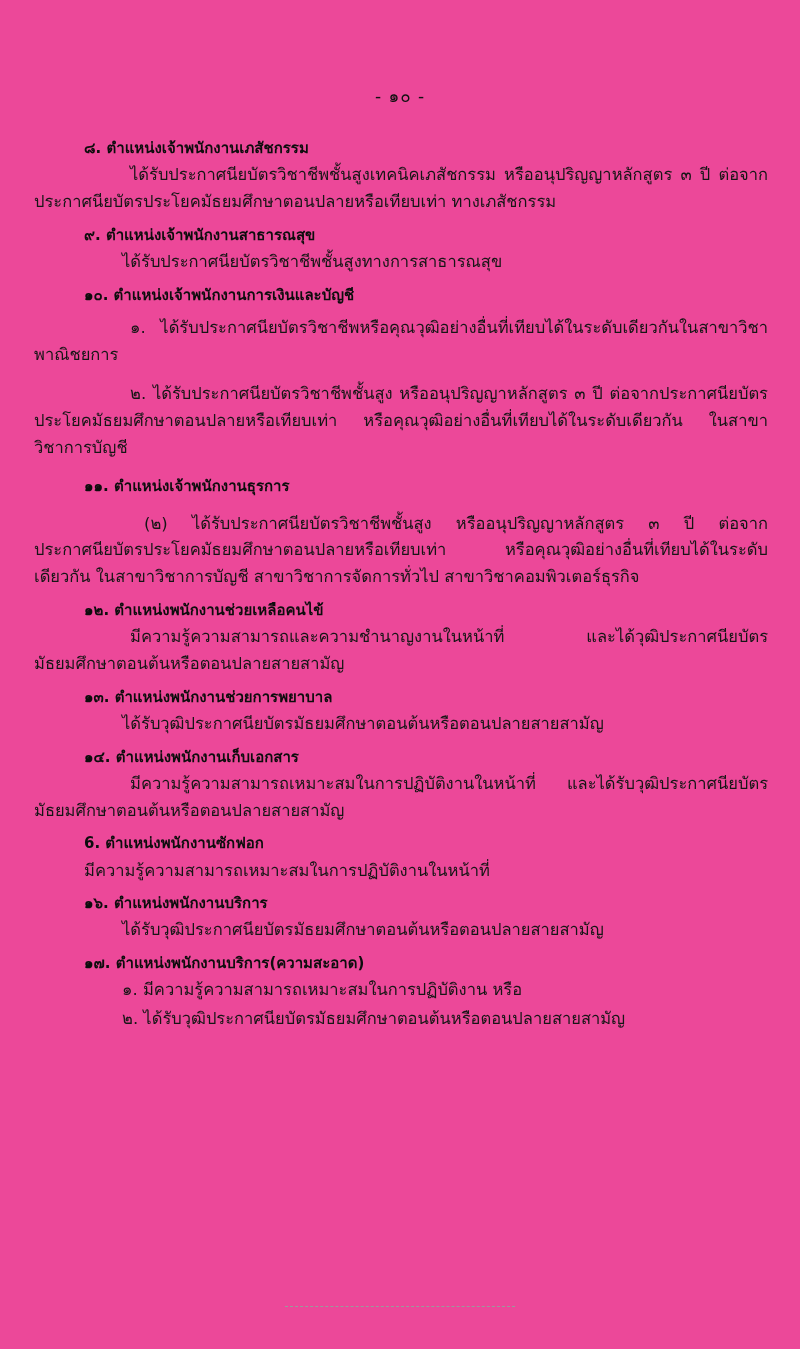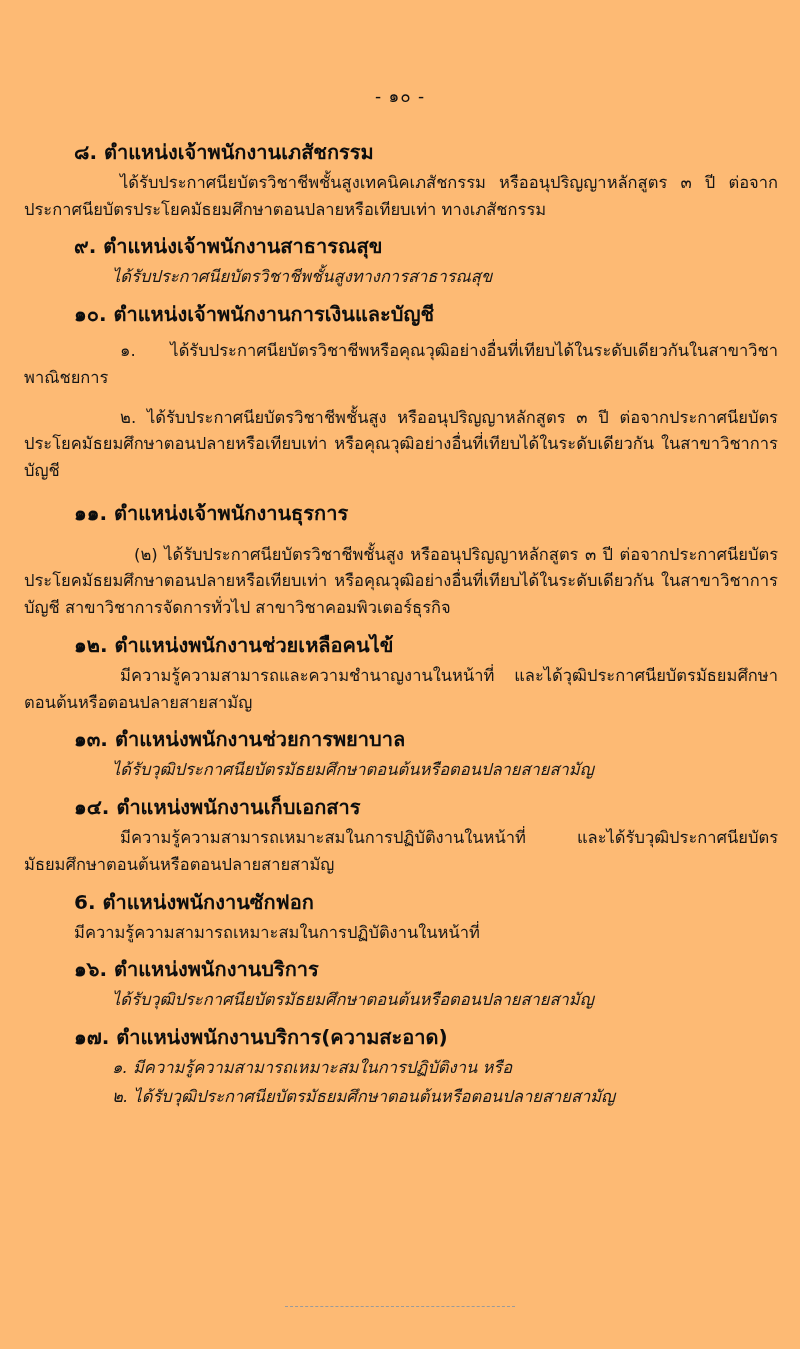--- a/index.html
+++ b/index.html
@@ -9,53 +9,53 @@
   }
   body {
     font-family: "DejaVu Sans", "Liberation Sans", sans-serif;
     color: #1a1a1a;
   }
   .page {
     position: relative;
     width: 800px;
     height: 1349px;
     margin: 0 auto;
-    background: #fdba74;
+    background: #ec4899;
     overflow: hidden;
     box-sizing: border-box;
-    padding: 0 14px;
+    padding: 0 24px;
   }
   .page-number {
     text-align: center;
     font-size: 17px;
     margin-top: 82px;
     letter-spacing: 1px;
     color: #111;
   }
   .body-block {
     margin-top: 28px;
     padding: 0 8px 0 2px;
   }
   .heading {
-    font-size: 20px;
+    font-size: 15px;
     font-weight: bold;
     color: #0d0d0d;
     margin: 0 0 2px 0;
     line-height: 1.55;
   }
   .para {
     font-size: 16.5px;
     color: #161616;
     margin: 0 0 2px 0;
     line-height: 1.62;
     text-align: justify;
     text-justify: inter-word;
   }
   .indent-1 { margin-left: 58px; }
-  .indent-2 { margin-left: 96px; font-style: italic; }
+  .indent-2 { margin-left: 96px; }
   .hang-0 { margin-left: 8px; }
   .gap-sm { margin-top: 8px; }
   .gap-md { margin-top: 13px; }
   .first-indent {
     text-indent: 96px;
   }
   .first-indent-2 {
     text-indent: 110px;
   }
   .footer-rule {

